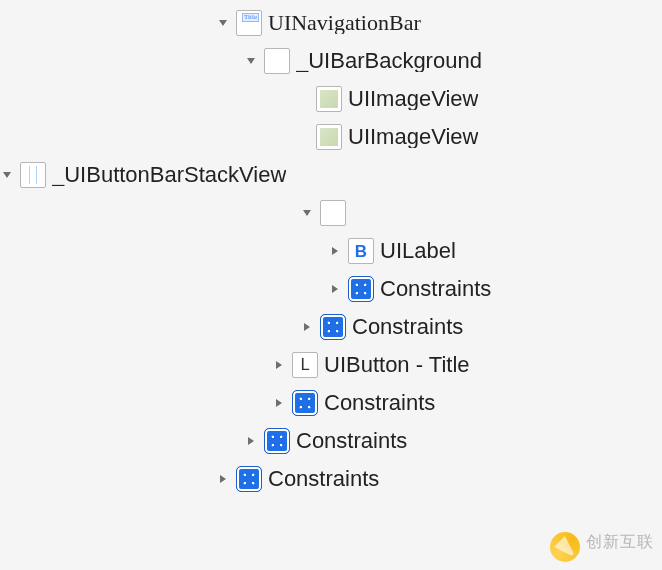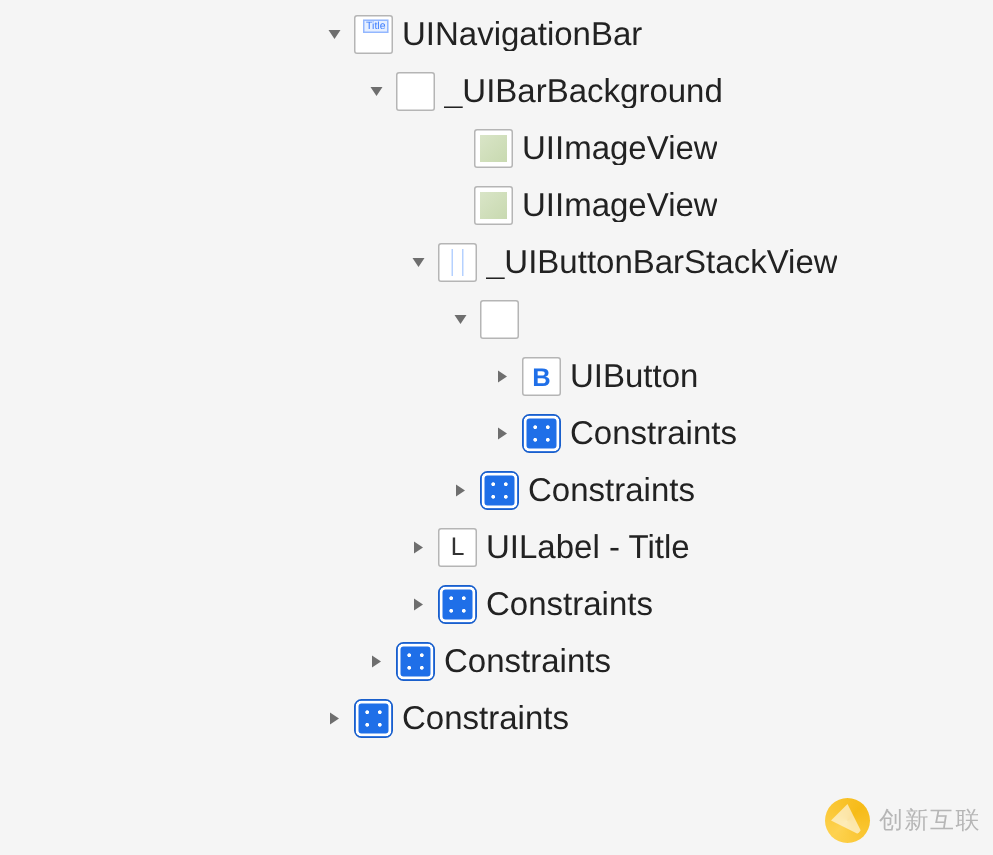--- a/index.html
+++ b/index.html
@@ -125,21 +125,21 @@
     }
     .label {
       overflow: hidden;
       text-overflow: ellipsis;
     }
     .watermark {
       position: absolute;
       right: 8px;
       bottom: 8px;
       display: flex;
-      align-items: center;
+      align-items: flex-start;
       gap: 6px;
       opacity: 0.9;
       pointer-events: none;
     }
     .watermark-logo {
       width: 30px;
       height: 30px;
       border-radius: 50%;
       background: conic-gradient(from 45deg, #f7b500, #ffcf3f, #f7b500);
       position: relative;
@@ -156,21 +156,21 @@
     .watermark-text {
       font-size: 16px;
       color: #b0b0b0;
       letter-spacing: 1px;
     }
   </style>
 </head>
 <body>
 
 <div class="tree" id="tree">
-    <div class="row" style="padding-left: 216px;">
+    <div class="row" style="padding-left: 216px; font-family: Liberation Serif, serif;">
       <span class="disclosure">
         <svg width="12" height="12" viewBox="0 0 12 12">
           <polygon points="2,3 10,3 6,9" fill="#6e6e6e" transform="rotate(0 6 6)"></polygon>
         </svg>
       </span>
       <span class="icon icon-navbar"></span>
       <span class="label">UINavigationBar</span>
     </div>
     <div class="row" style="padding-left: 244px;">
       <span class="disclosure">
@@ -184,21 +184,21 @@
     <div class="row" style="padding-left: 296px;">
       <span class="disclosure"></span>
       <span class="icon icon-image"></span>
       <span class="label">UIImageView</span>
     </div>
     <div class="row" style="padding-left: 296px;">
       <span class="disclosure"></span>
       <span class="icon icon-image"></span>
       <span class="label">UIImageView</span>
     </div>
-    <div class="row" style="padding-left: 272px;">
+    <div class="row" style="">
       <span class="disclosure">
         <svg width="12" height="12" viewBox="0 0 12 12">
           <polygon points="2,3 10,3 6,9" fill="#6e6e6e" transform="rotate(0 6 6)"></polygon>
         </svg>
       </span>
       <span class="icon icon-stack"></span>
       <span class="label">_UIButtonBarStackView</span>
     </div>
     <div class="row" style="padding-left: 300px;">
       <span class="disclosure">
@@ -208,21 +208,21 @@
       </span>
       <span class="icon icon-view"></span>
     </div>
     <div class="row" style="padding-left: 328px;">
       <span class="disclosure">
         <svg width="12" height="12" viewBox="0 0 12 12">
           <polygon points="2,3 10,3 6,9" fill="#6e6e6e" transform="rotate(-90 6 6)"></polygon>
         </svg>
       </span>
       <span class="icon icon-button">B</span>
-      <span class="label">UIButton</span>
+      <span class="label">UILabel</span>
     </div>
     <div class="row" style="padding-left: 328px;">
       <span class="disclosure">
         <svg width="12" height="12" viewBox="0 0 12 12">
           <polygon points="2,3 10,3 6,9" fill="#6e6e6e" transform="rotate(-90 6 6)"></polygon>
         </svg>
       </span>
       <span class="icon icon-constraints"></span>
       <span class="label">Constraints</span>
     </div>
@@ -235,21 +235,21 @@
       <span class="icon icon-constraints"></span>
       <span class="label">Constraints</span>
     </div>
     <div class="row" style="padding-left: 272px;">
       <span class="disclosure">
         <svg width="12" height="12" viewBox="0 0 12 12">
           <polygon points="2,3 10,3 6,9" fill="#6e6e6e" transform="rotate(-90 6 6)"></polygon>
         </svg>
       </span>
       <span class="icon icon-label">L</span>
-      <span class="label">UILabel - Title</span>
+      <span class="label">UIButton - Title</span>
     </div>
     <div class="row" style="padding-left: 272px;">
       <span class="disclosure">
         <svg width="12" height="12" viewBox="0 0 12 12">
           <polygon points="2,3 10,3 6,9" fill="#6e6e6e" transform="rotate(-90 6 6)"></polygon>
         </svg>
       </span>
       <span class="icon icon-constraints"></span>
       <span class="label">Constraints</span>
     </div>

